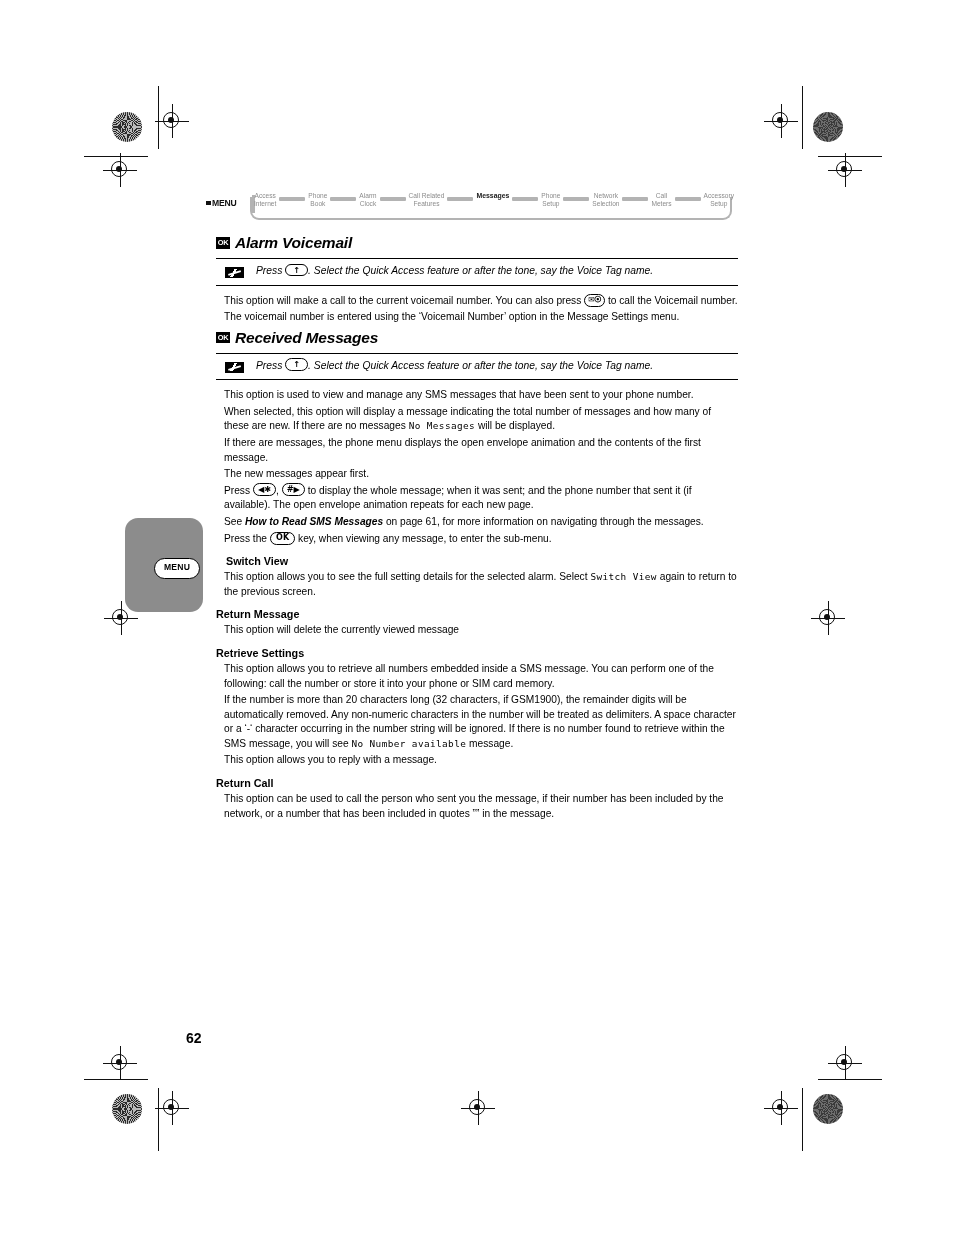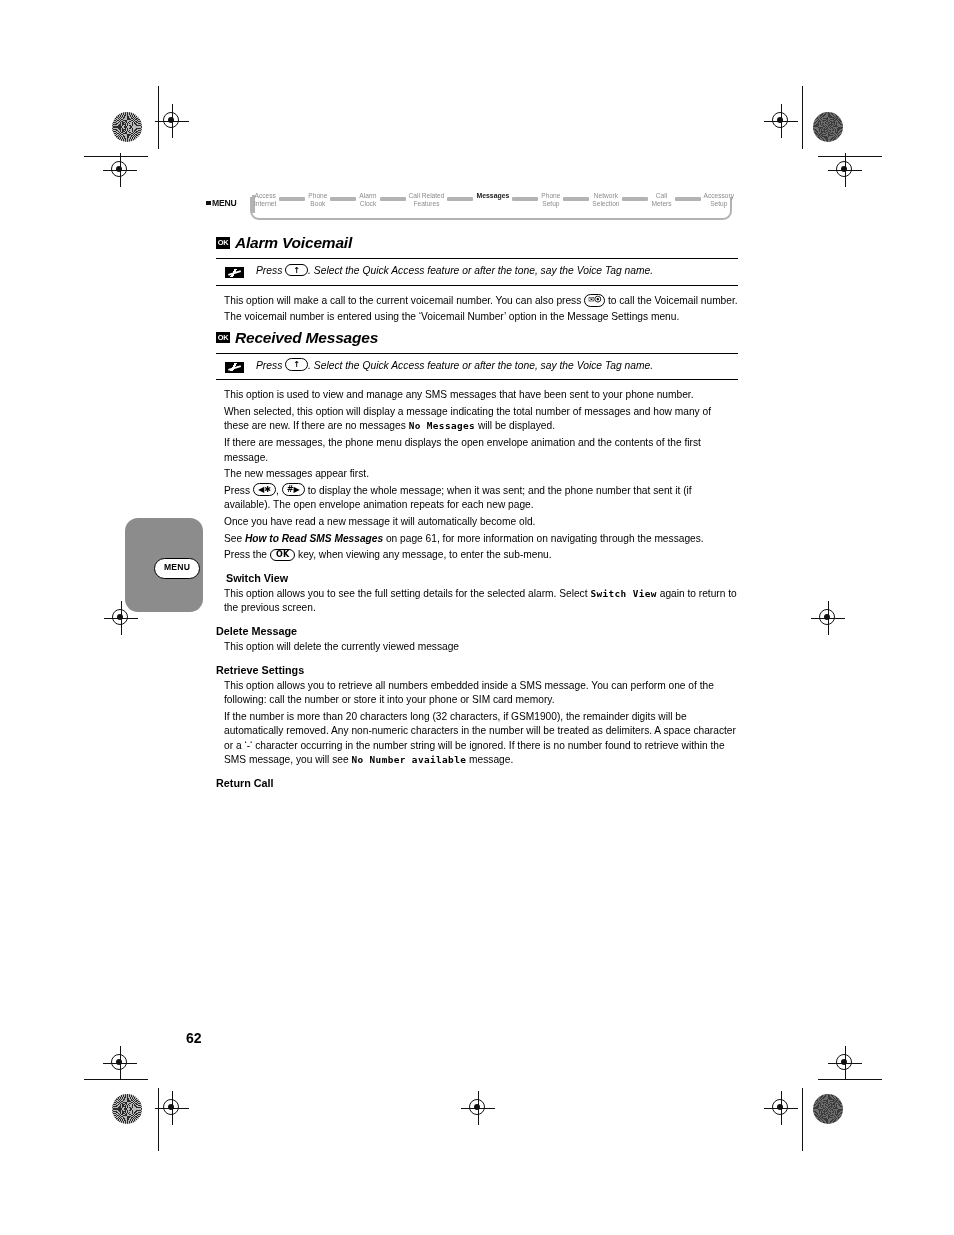--- a/index.html
+++ b/index.html
@@ -224,21 +224,20 @@
   }
   h2.subhead.indent {
     margin-left: 10px;
   }
 
   .lcd {
     font-family: "DejaVu Sans Mono", monospace;
     font-size: 9.4px;
     letter-spacing: 0.4px;
     color: #000;
-    font-weight: bold;
   }
   b.bold-ital {
     font-weight: bold;
     font-style: italic;
   }
 
   
   .key {
     display: inline-block;
     border: 1.2px solid #000;
@@ -458,28 +457,29 @@
       </h1>
       <div class="notebox">
         <span class="flashicon"></span>
         <div class="notetext">Press <span class="key key-up">↑</span>. Select the Quick Access feature or after the tone, say the Voice Tag name.</div>
       </div>
       <p class="body">This option is used to view and manage any SMS messages that have been sent to your phone number.</p>
       <p class="body">When selected, this option will display a message indicating the total number of messages and how many of these are new. If there are no messages <span class="lcd">No Messages</span> will be displayed.</p>
       <p class="body">If there are messages, the phone menu displays the open envelope animation and the contents of the first message.</p>
       <p class="body">The new messages appear first.</p>
       <p class="body">Press <span class="key key-star">◀✱</span>, <span class="key key-hash">#▶</span> to display the whole message; when it was sent; and the phone number that sent it (if available). The open envelope animation repeats for each new page.</p>
-      <p class="body">Once you have read a new message it will automatically become old.</p>
       <p class="body">See <b class="bold-ital">How to Read SMS Messages</b> on page 61,  for more information on navigating through the messages.</p>
       <p class="body">Press the <span class="key key-ok">OK</span> key, when viewing any message, to enter the sub-menu.</p>
       <h2 class="subhead indent">Switch View</h2>
       <p class="body sub">This option allows you to see the full setting details for the selected alarm. Select <span class="lcd">Switch View</span> again to return to the previous screen.</p>
-      <h2 class="subhead">Delete Message</h2>
+      <h2 class="subhead">Return Message</h2>
       <p class="body sub">This option will delete the currently viewed message</p>
       <h2 class="subhead">Retrieve Settings</h2>
       <p class="body sub">This option allows you to retrieve all numbers embedded inside a SMS message. You can perform one of the following: call the number or store it into your phone or SIM card memory.</p>
       <p class="body sub">If the number is more than 20 characters long (32 characters, if GSM1900), the remainder digits will be automatically removed. Any non-numeric characters in the number will be treated as delimiters. A space character or a ‘-‘ character occurring in the number string will be ignored. If there is no number found to retrieve within the SMS message, you will see <span class="lcd">No Number available</span> message.</p>
+      <p class="body sub">This option allows you to reply with a message.</p>
       <h2 class="subhead">Return Call</h2>
+      <p class="body sub">This option can be used to call the person who sent you the message, if their number has been included by the network, or a number that has been included in quotes ”” in the message.</p>
     </div>
 
 </div>
 
 <div class="pagenum">62</div>
 
 </body></html>

